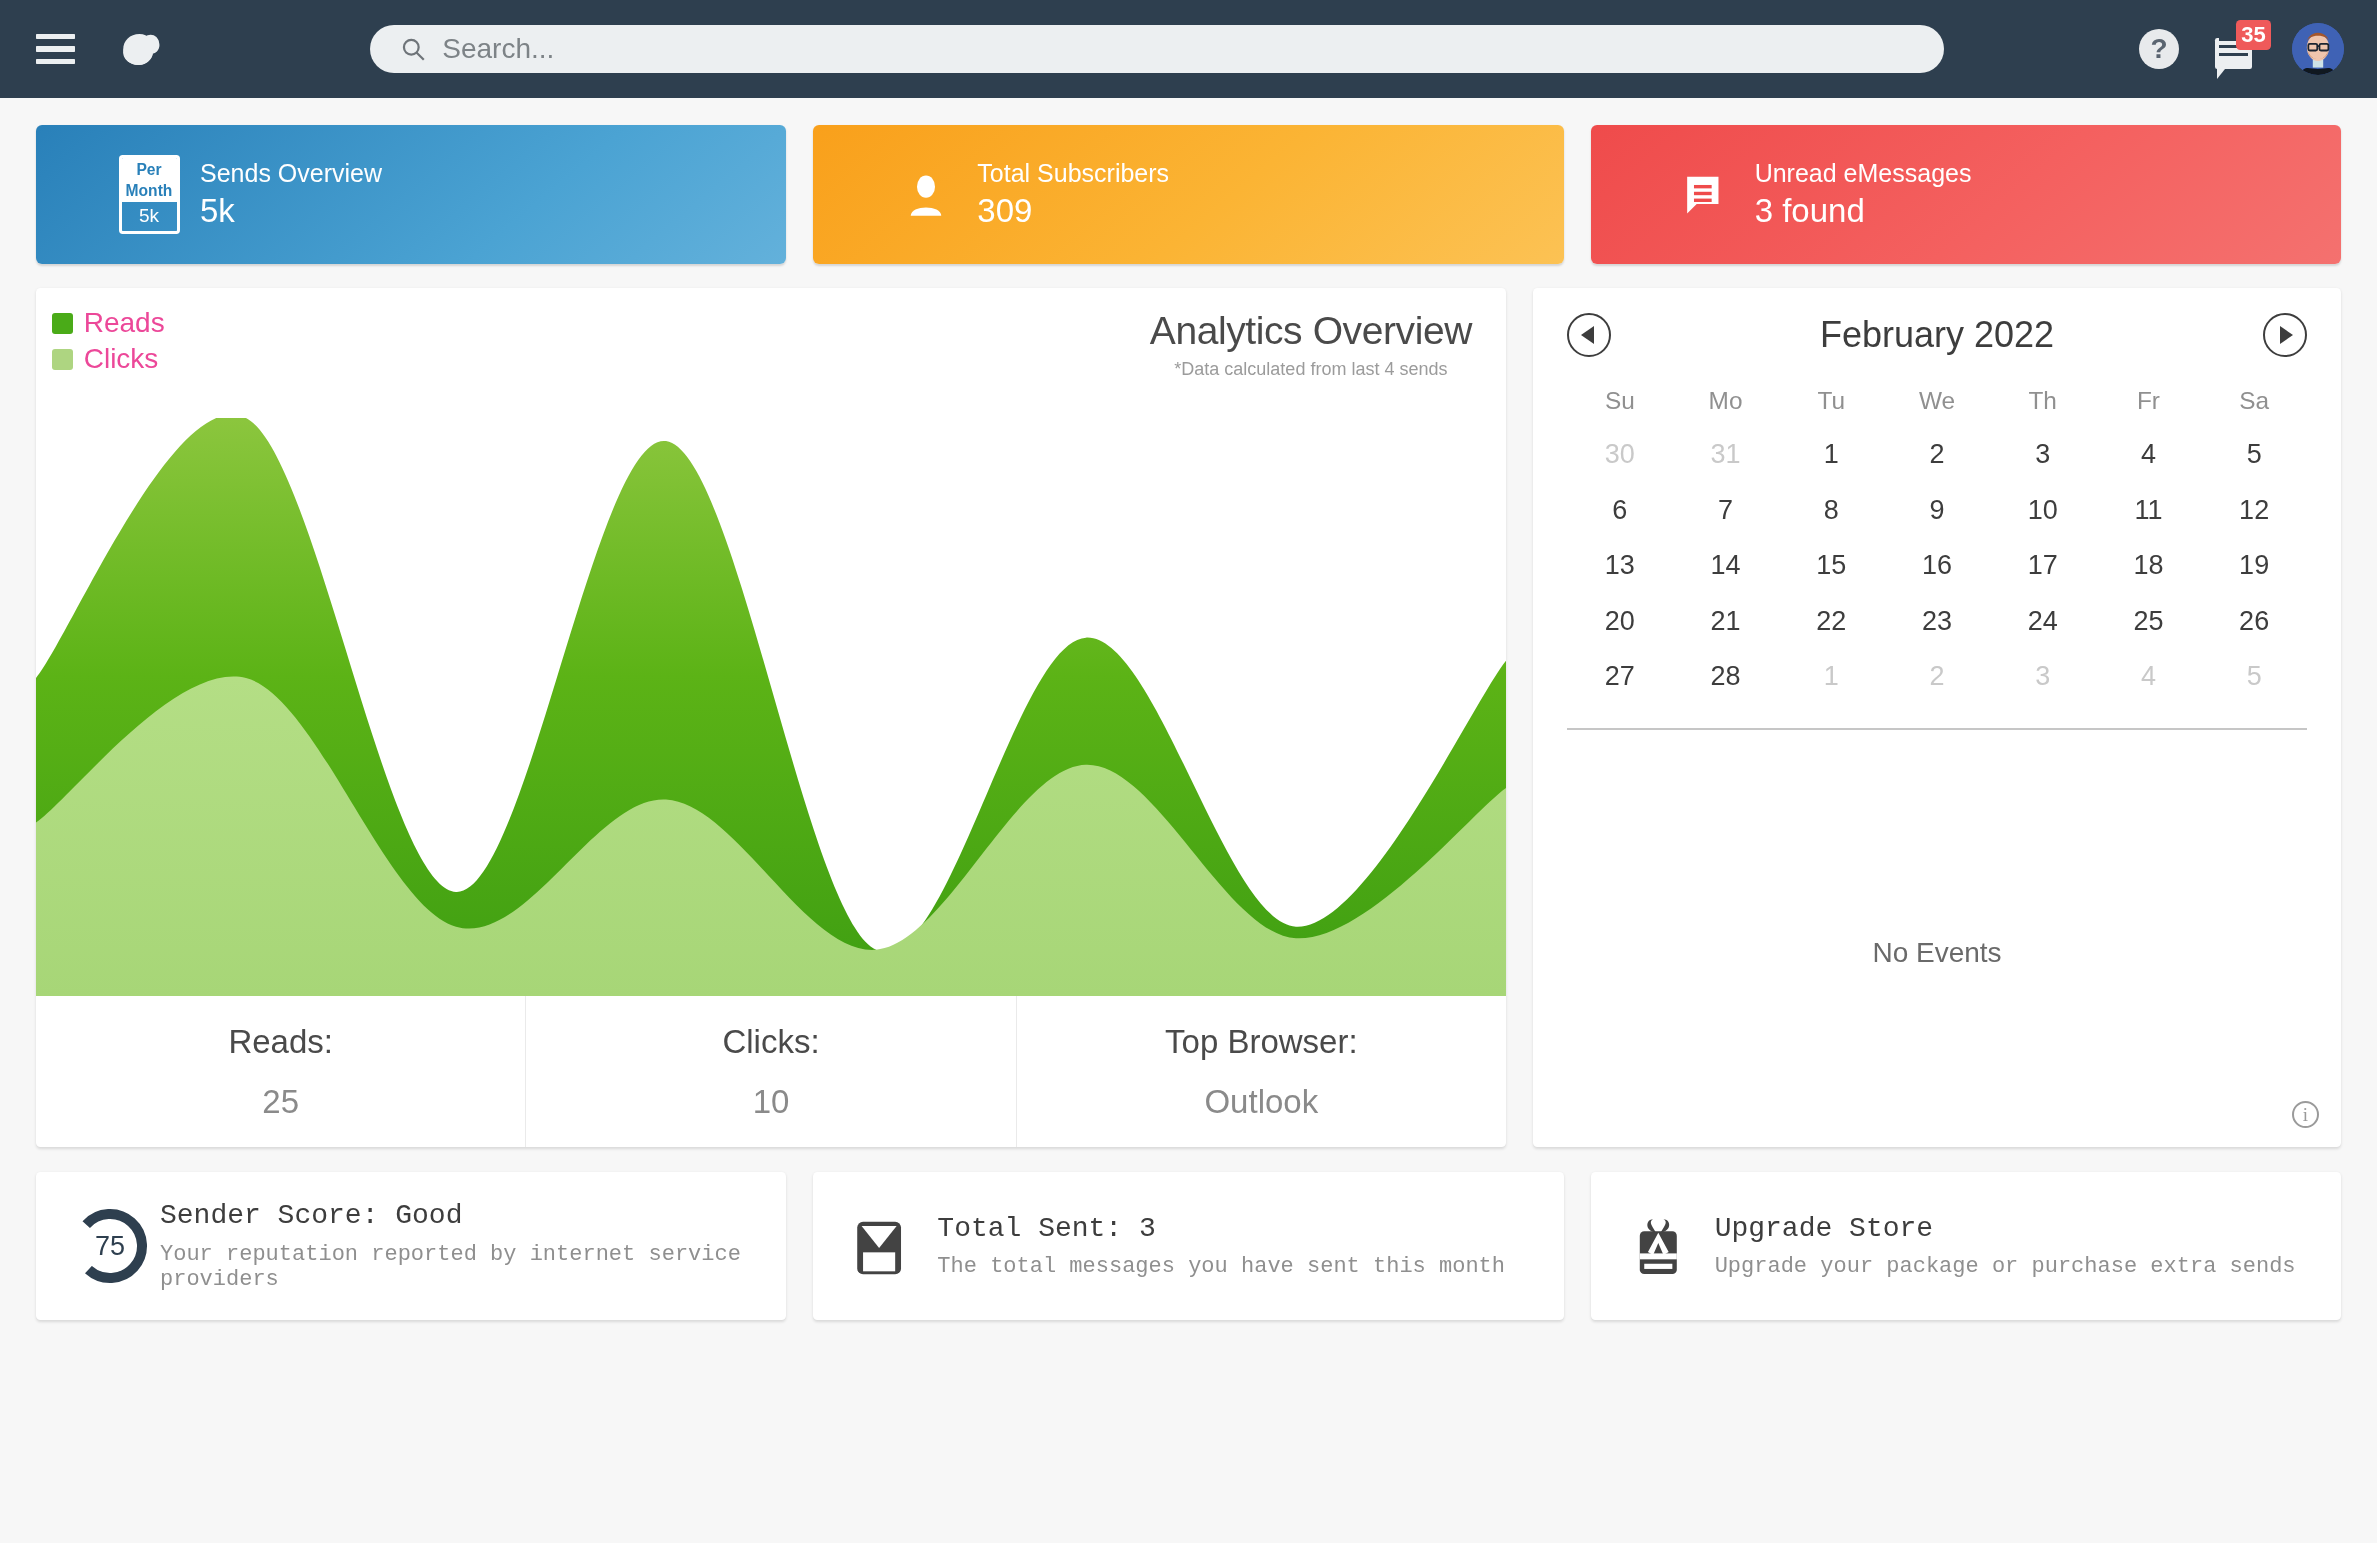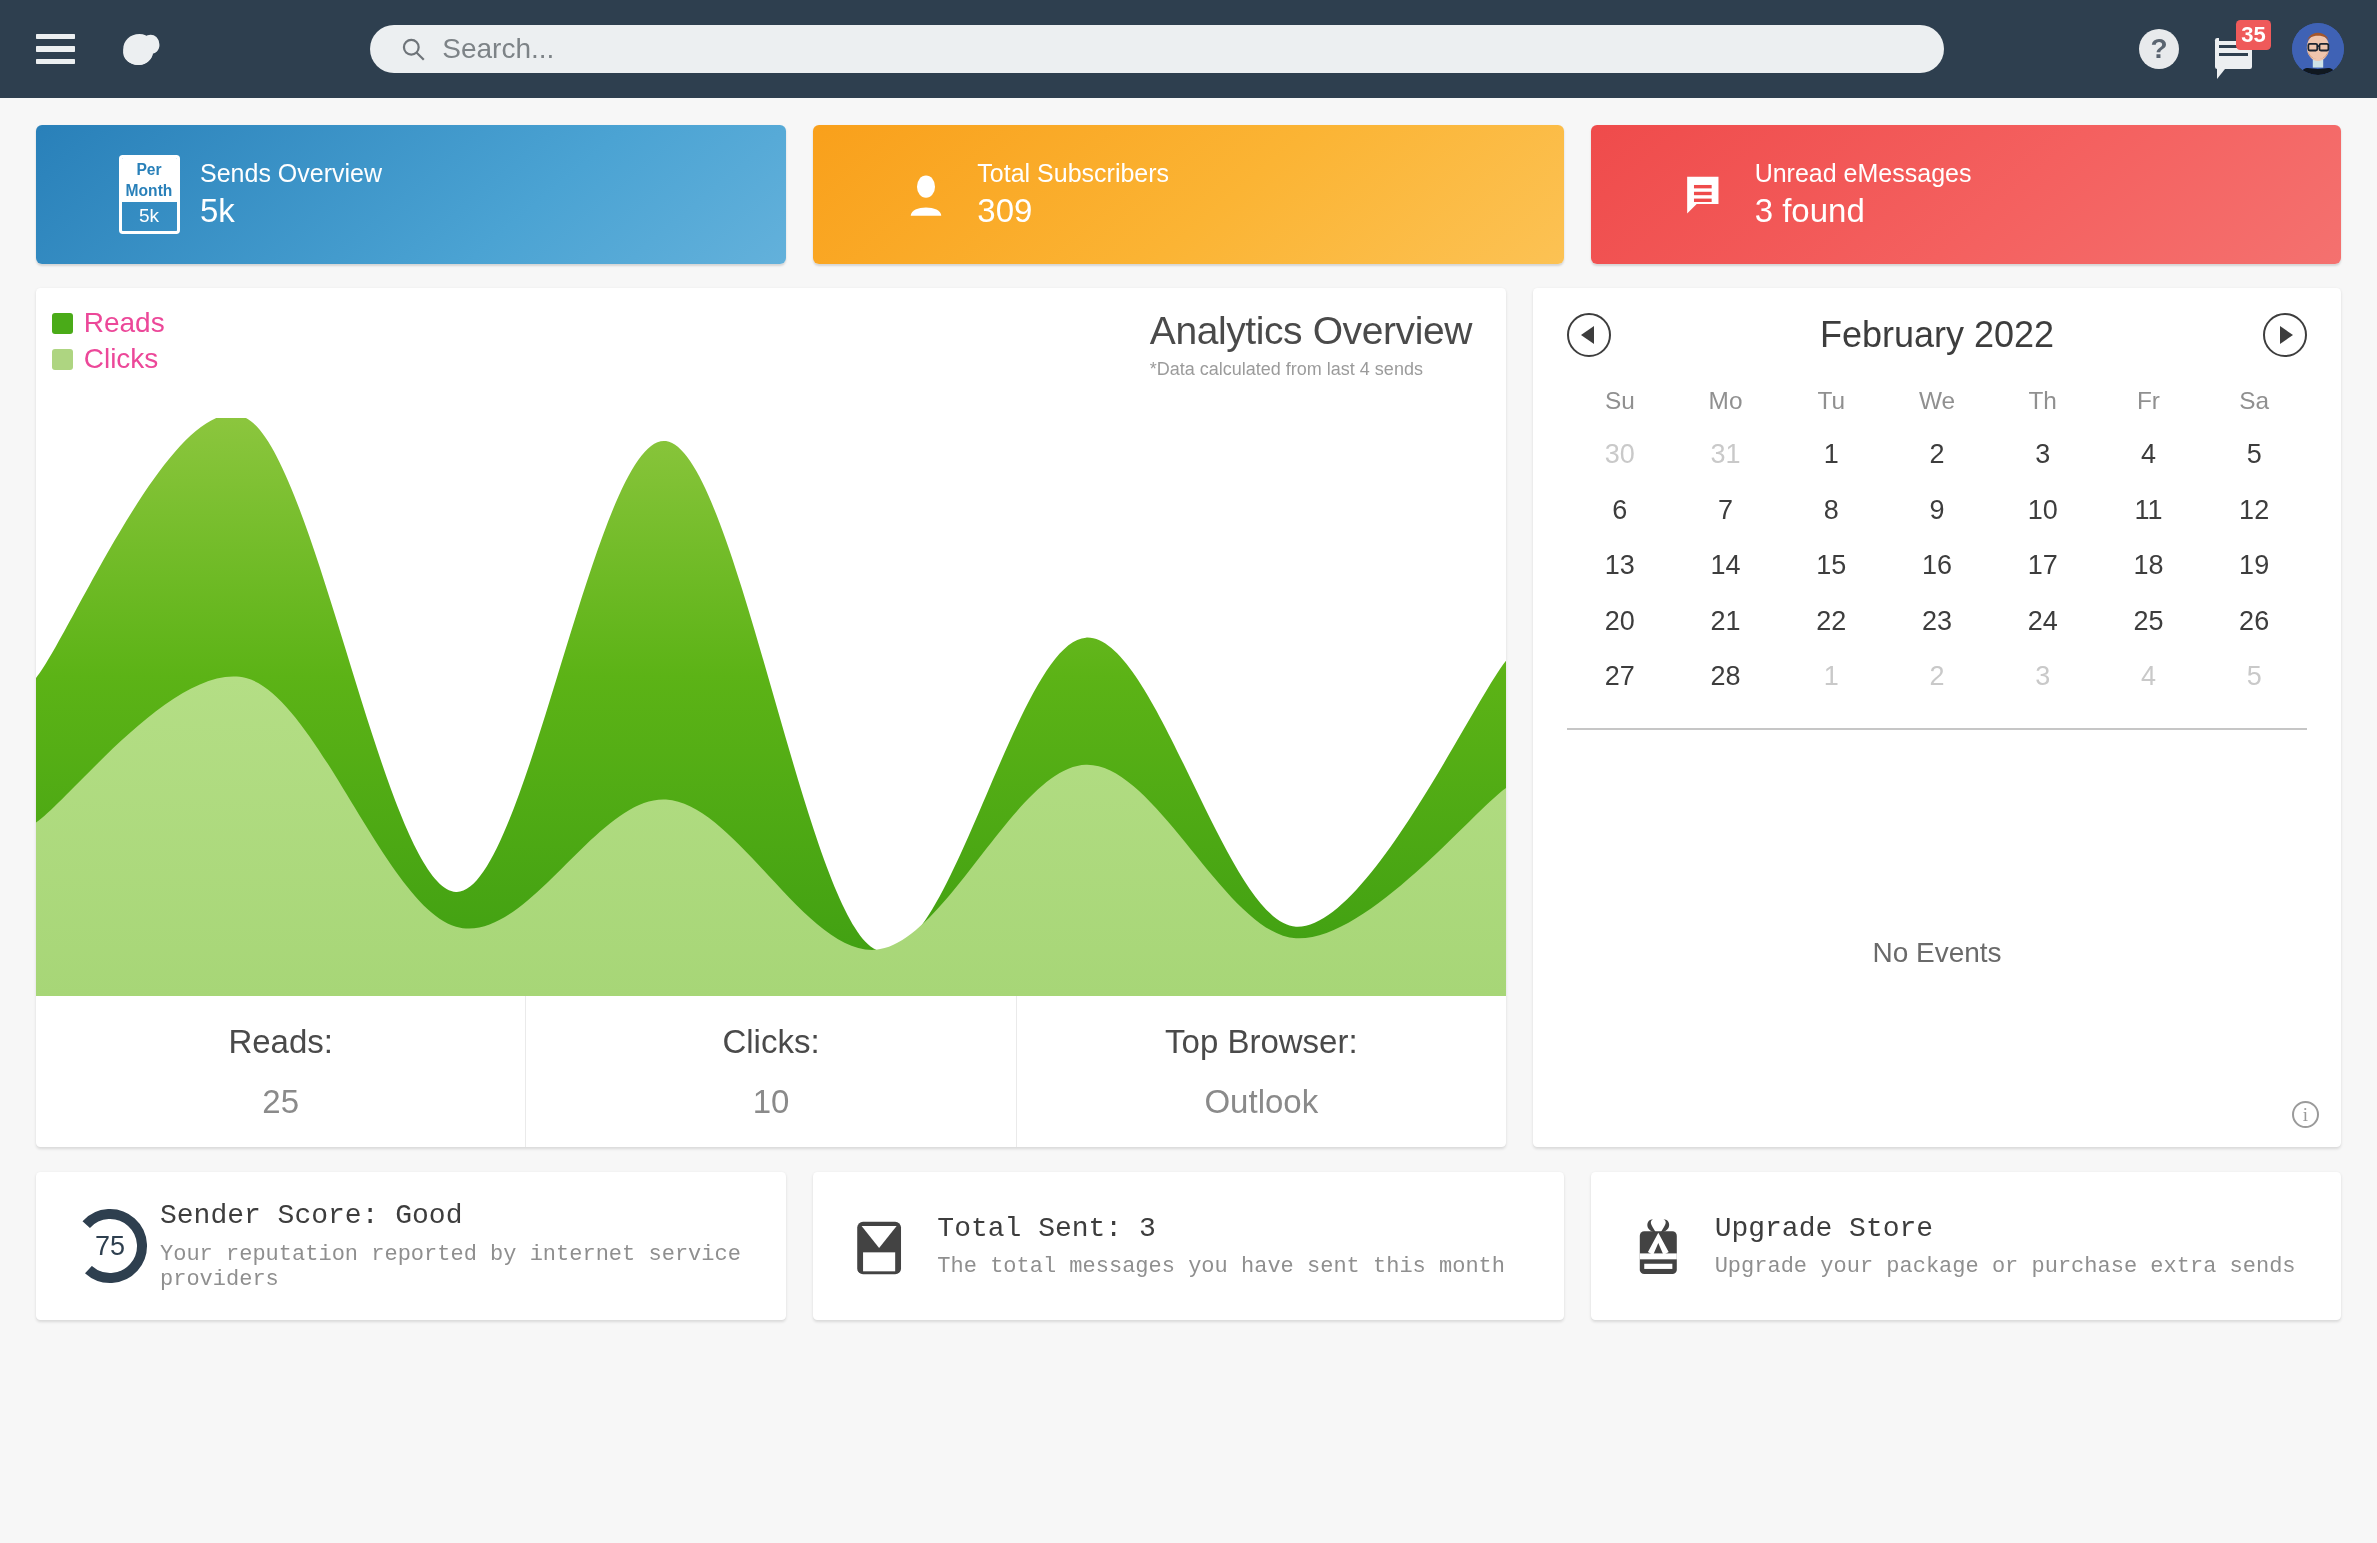--- a/index.html
+++ b/index.html
@@ -115,21 +115,21 @@
   
   .mainrow { display: flex; gap: 27px; margin-top: 24px; }
 
   .card { background: #fff; border-radius: 4.4px; box-shadow: 0 1.5px 3px rgba(0,0,0,0.12); }
 
   .analytics { width: 1470px; height: 859px; position: relative; overflow: hidden; }
   .legend { position: absolute; top: 19px; left: 16.3px; }
   .legend .row { display: flex; align-items: center; margin-bottom: 4.4px; }
   .legend .sw { width: 21px; height: 21px; border-radius: 3px; margin-right: 10.4px; }
   .legend .nm { font-size: 28px; color: #ec4899; }
-  .atitle { position: absolute; top: 21px; right: 34px; text-align: left; margin-left: 35px; }
+  .atitle { position: absolute; top: 21px; right: 34px; text-align: center; margin-left: 35px; }
   .atitle .t1 { font-size: 39px; color: #4a4a4a; font-weight: 400; letter-spacing: -0.4px; }
   .atitle .t2 { font-size: 18px; color: #9b9b9b; margin-top: 6px; }
 
   .chartbox { position: absolute; left: 0; right: 0; top: 130px; height: 578px; }
   .chartbox svg { display: block; width: 100%; height: 100%; }
 
   .statrow {
     position: absolute; left: 0; right: 0; bottom: 0; top: 708px;
     display: flex;
   }

